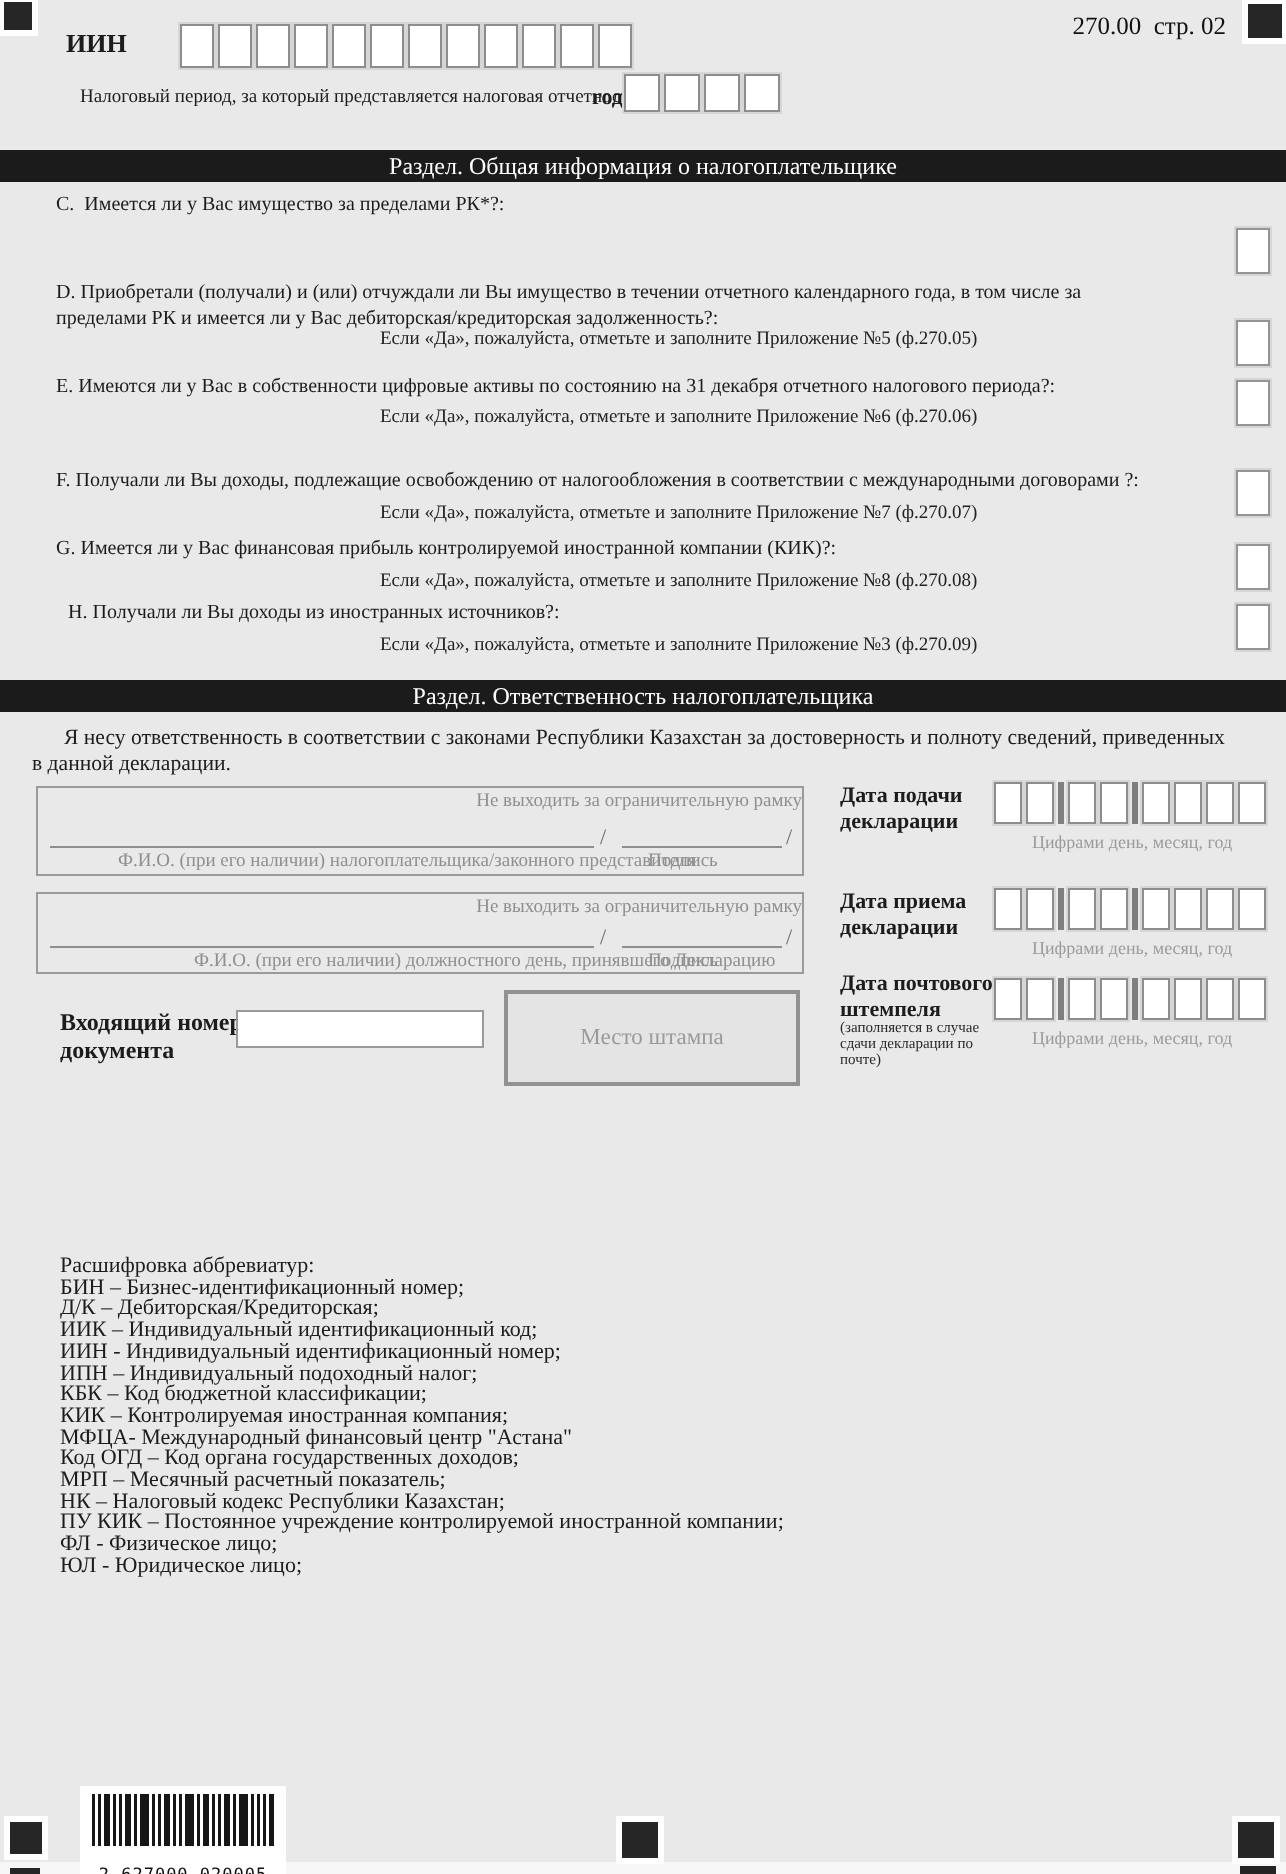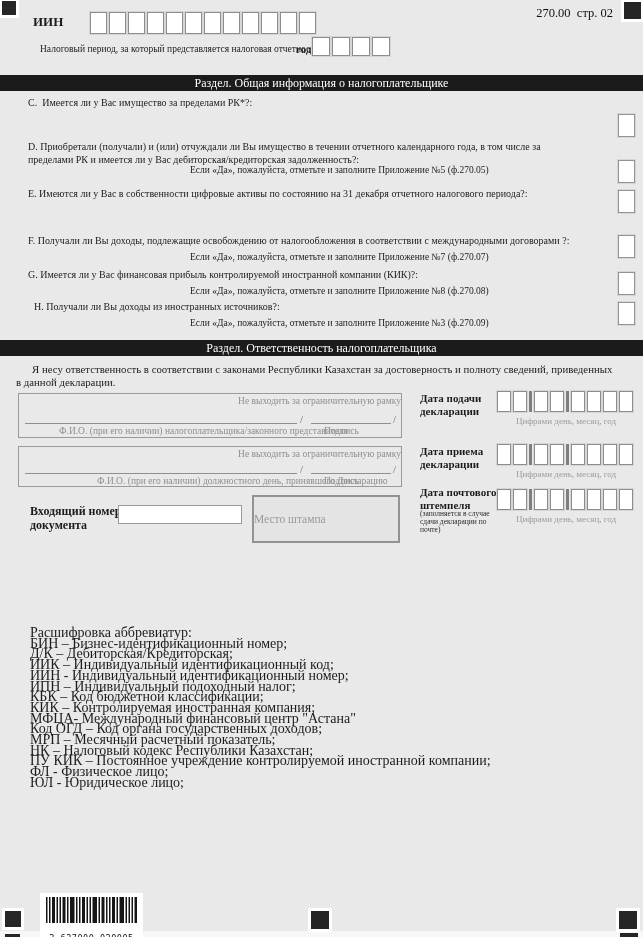--- a/index.html
+++ b/index.html
@@ -34,24 +34,24 @@
   .frame .fhint{position:absolute;left:0;top:2px;width:100%;text-align:right;font-size:9.5px;color:#8f8f8f}
   .sigline{position:absolute;border-bottom:1px solid #8f8f8f;height:1px}
   .slash{position:absolute;font-size:11px;color:#6e6e6e}
   .flabel{position:absolute;font-size:9.5px;color:#8f8f8f;white-space:nowrap}
   .datelabel{position:absolute;left:420px;width:78px;font-size:11px;font-weight:bold;line-height:12.5px}
   .datecaption{position:absolute;left:497px;width:138px;text-align:center;font-size:9px;color:#9b9b9b}
   .smallnote{position:absolute;left:420px;width:80px;font-size:7.5px;line-height:8.2px;color:#2a2a2a}
   .incoming-label{position:absolute;left:30px;top:504px;width:100px;font-size:12px;font-weight:bold;line-height:14px}
   .incoming-input{position:absolute;left:118px;top:505px;width:124px;height:19px;background:#fff;border:1px solid #9a9a9a}
   .stampbox{position:absolute;left:252px;top:495px;width:148px;height:48px;background:#e4e4e4;
-            border:2px solid #929292;display:flex;align-items:center;justify-content:flex-start;
+            border:2px solid #929292;display:flex;align-items:center;justify-content:center;
             font-size:11.5px;color:#9a9a9a}
   
-  .abbr{position:absolute;left:30px;top:628px;font-size:14px;line-height:10.7px}
+  .abbr{position:absolute;left:30px;top:628px;font-size:11px;line-height:10.7px}
   .abbr div{white-space:nowrap}
   
   .barcode-wrap{position:absolute;left:40px;top:893px;width:103px;height:52px;background:#fff}
   .barcode-bars{position:absolute;left:6px;top:4px}
   .barcode-digits{position:absolute;left:0;bottom:2px;width:100%;text-align:center;
                   font-family:"DejaVu Sans Mono",monospace;font-size:8.5px;color:#111;letter-spacing:.5px}
   .bottom-band{position:absolute;left:0;top:931px;width:643px;height:6px;background:#f7f7f7}
 </style>
 </head>
 <body>
@@ -92,20 +92,21 @@
   <div class="bar" style="top:75px">Раздел. Общая информация о налогоплательщике</div>
 
   <div class="q" style="top:97px"><span>C.</span>&nbsp; <span>Имеется ли у Вас имущество за пределами РК*?:</span></div>
   <div class="checkbox" style="top:114px"></div>
 
   <div class="q" style="top:141px"><span>D.</span> <span>Приобретали (получали)  и (или) отчуждали ли Вы имущество в течении отчетного календарного года, в том числе за пределами РК и имеется ли у Вас дебиторская/кредиторская задолженность?:</span></div>
   <div class="hint" style="top:165px">Если «Да», пожалуйста, отметьте и заполните Приложение №5 (ф.270.05)</div>
   <div class="checkbox" style="top:160px"></div>
 
   <div class="q" style="top:188px"><span>E.</span> <span>Имеются ли у Вас в собственности цифровые активы по состоянию на 31 декабря отчетного налогового периода?:</span></div>
+  <div class="hint" style="top:204px">Если «Да», пожалуйста, отметьте и заполните Приложение №6 (ф.270.06)</div>
   <div class="checkbox" style="top:190px"></div>
 
   <div class="q" style="top:235px"><span>F.</span> <span>Получали ли Вы доходы, подлежащие освобождению от налогообложения в соответствии с международными договорами ?:</span></div>
   <div class="hint" style="top:252px">Если «Да», пожалуйста, отметьте и заполните Приложение №7 (ф.270.07)</div>
   <div class="checkbox" style="top:235px"></div>
 
   <div class="q" style="top:269px"><span>G.</span> <span>Имеется ли у Вас финансовая прибыль контролируемой иностранной компании (КИК)?:</span></div>
   <div class="hint" style="top:286px">Если «Да», пожалуйста, отметьте и заполните Приложение №8 (ф.270.08)</div>
   <div class="checkbox" style="top:272px"></div>
 

